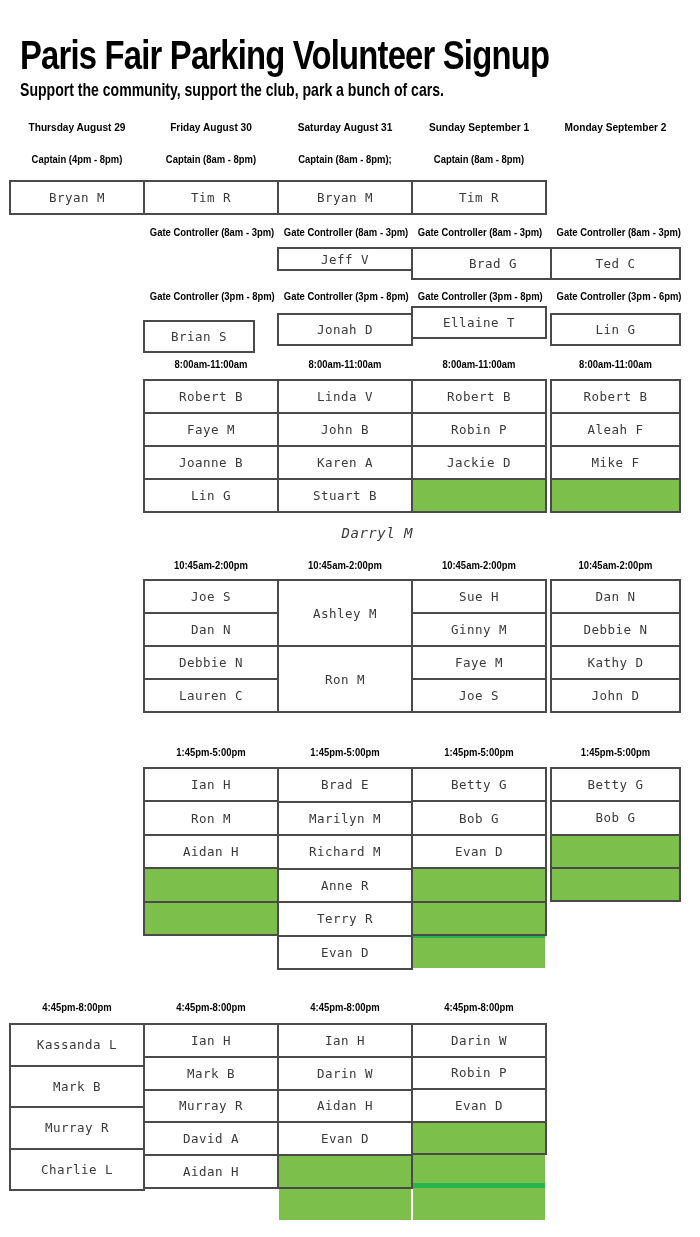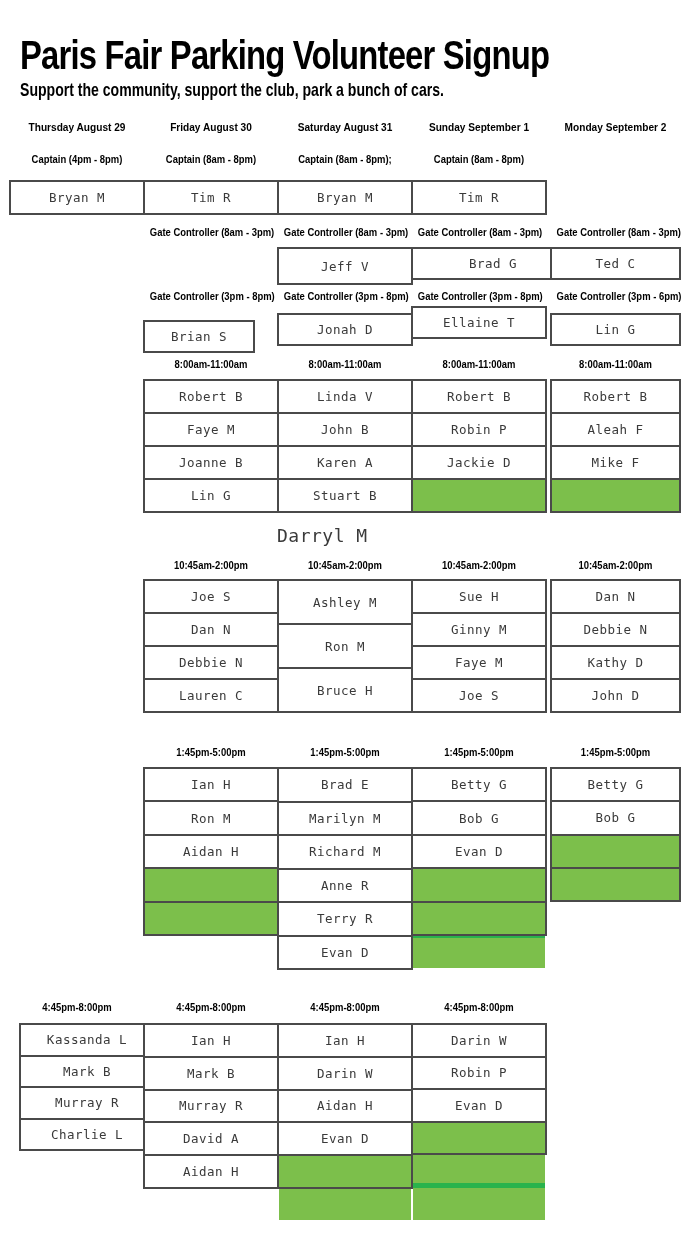--- a/index.html
+++ b/index.html
@@ -39,23 +39,23 @@
     flex:1;display:flex;align-items:center;justify-content:center;
     border-bottom:2px solid var(--bd);
     font-family:"DejaVu Sans Mono","Liberation Mono",monospace;
     font-size:12.5px;color:var(--name);letter-spacing:0.5px;white-space:nowrap;
   }
   .cell:last-child{border-bottom:0;}
   .cell.open{background:var(--green);}
   .ext{position:absolute;background:var(--green);}
   .extline{position:absolute;left:0;width:100%;background:var(--gline);}
   .free-name{
-    position:absolute;text-align:left;
+    position:absolute;text-align:right;
     font-family:"DejaVu Sans Mono","Liberation Mono",monospace;
-    font-size:18px;color:var(--name);letter-spacing:0.5px;white-space:nowrap;
+    font-size:14px;color:var(--name);letter-spacing:0.5px;white-space:nowrap;font-style:italic;
   }
 </style>
 </head>
 <body>
 
 <div class="sheet">
 
   <div class="title">Paris Fair Parking Volunteer Signup</div>
   <div class="subtitle">Support the community, support the club, park a bunch of cars.</div>
 
@@ -81,21 +81,21 @@
   </div>
   <div class="stack" style="left:411px;top:160px;width:136px;height:35px">
     <div class="cell">Tim R</div>
   </div>
 
   <div class="slotlabel" style="left:143px;top:206px;width:136px">Gate Controller (8am - 3pm)</div>
   <div class="slotlabel" style="left:277px;top:206px;width:136px">Gate Controller (8am - 3pm)</div>
   <div class="slotlabel" style="left:411px;top:206px;width:136px">Gate Controller (8am - 3pm)</div>
   <div class="slotlabel" style="left:550px;top:206px;width:131px">Gate Controller (8am - 3pm)</div>
 
-  <div class="stack" style="left:277px;top:227px;width:136px;height:38px">
+  <div class="stack" style="left:277px;top:227px;width:136px;height:24px">
     <div class="cell">Jeff V</div>
   </div>
   <div class="stack" style="left:411px;top:227px;width:164px;height:33px">
     <div class="cell">Brad G</div>
   </div>
   <div class="stack" style="left:550px;top:227px;width:131px;height:33px">
     <div class="cell">Ted C</div>
   </div>
 
   <div class="slotlabel" style="left:143px;top:270px;width:136px">Gate Controller (3pm - 8pm)</div>
@@ -154,21 +154,20 @@
 
   <div class="stack" style="left:143px;top:559px;width:136px;height:134px">
     <div class="cell">Joe S</div>
     <div class="cell">Dan N</div>
     <div class="cell">Debbie N</div>
     <div class="cell">Lauren C</div>
   </div>
   <div class="stack" style="left:277px;top:559px;width:136px;height:134px">
     <div class="cell">Ashley M</div>
     <div class="cell">Ron M</div>
-    <div class="cell">Bruce H</div>
   </div>
   <div class="stack" style="left:411px;top:559px;width:136px;height:134px">
     <div class="cell">Sue H</div>
     <div class="cell">Ginny M</div>
     <div class="cell">Faye M</div>
     <div class="cell">Joe S</div>
   </div>
   <div class="stack" style="left:550px;top:559px;width:131px;height:134px">
     <div class="cell">Dan N</div>
     <div class="cell">Debbie N</div>
@@ -212,21 +211,21 @@
 
   <div class="ext" style="left:413px;top:916px;width:132px;height:32px">
     <div class="extline" style="top:0;height:2px"></div>
   </div>
 
   <div class="slotlabel" style="left:9px;top:981px;width:136px">4:45pm-8:00pm</div>
   <div class="slotlabel" style="left:143px;top:981px;width:136px">4:45pm-8:00pm</div>
   <div class="slotlabel" style="left:277px;top:981px;width:136px">4:45pm-8:00pm</div>
   <div class="slotlabel" style="left:411px;top:981px;width:136px">4:45pm-8:00pm</div>
 
-  <div class="stack" style="left:19px;top:1003px;width:136px;height:128px">
+  <div class="stack" style="left:9px;top:1003px;width:136px;height:168px">
     <div class="cell">Kassanda L</div>
     <div class="cell">Mark B</div>
     <div class="cell">Murray R</div>
     <div class="cell">Charlie L</div>
   </div>
   <div class="stack" style="left:143px;top:1003px;width:136px;height:166px">
     <div class="cell">Ian H</div>
     <div class="cell">Mark B</div>
     <div class="cell">Murray R</div>
     <div class="cell">David A</div>

